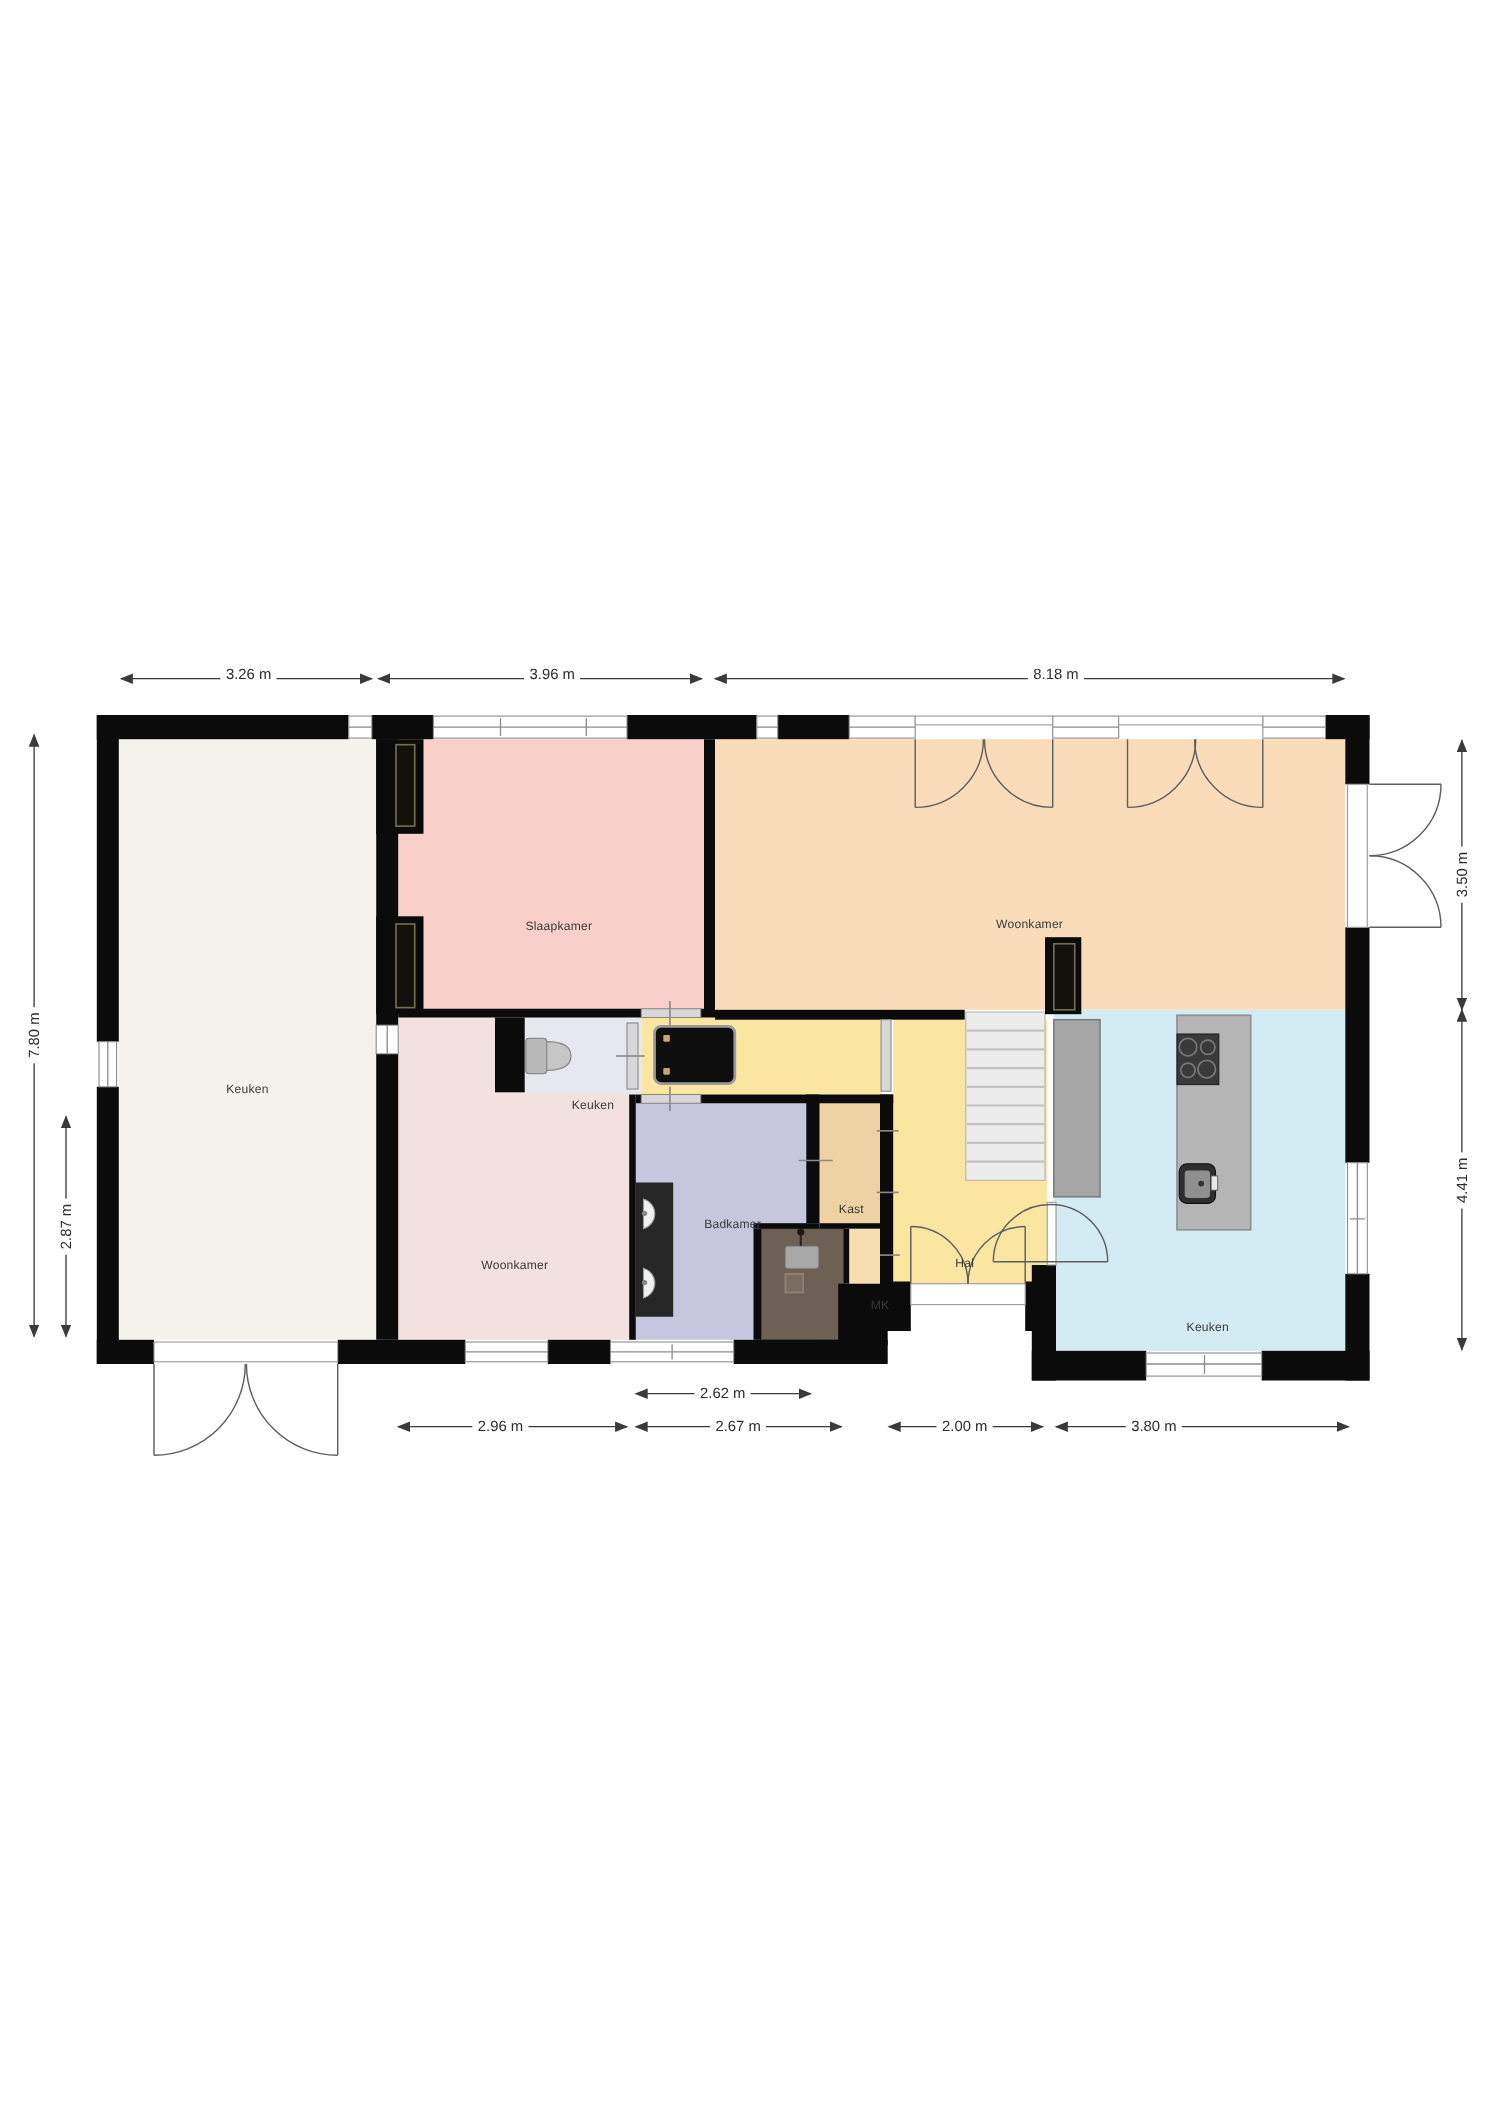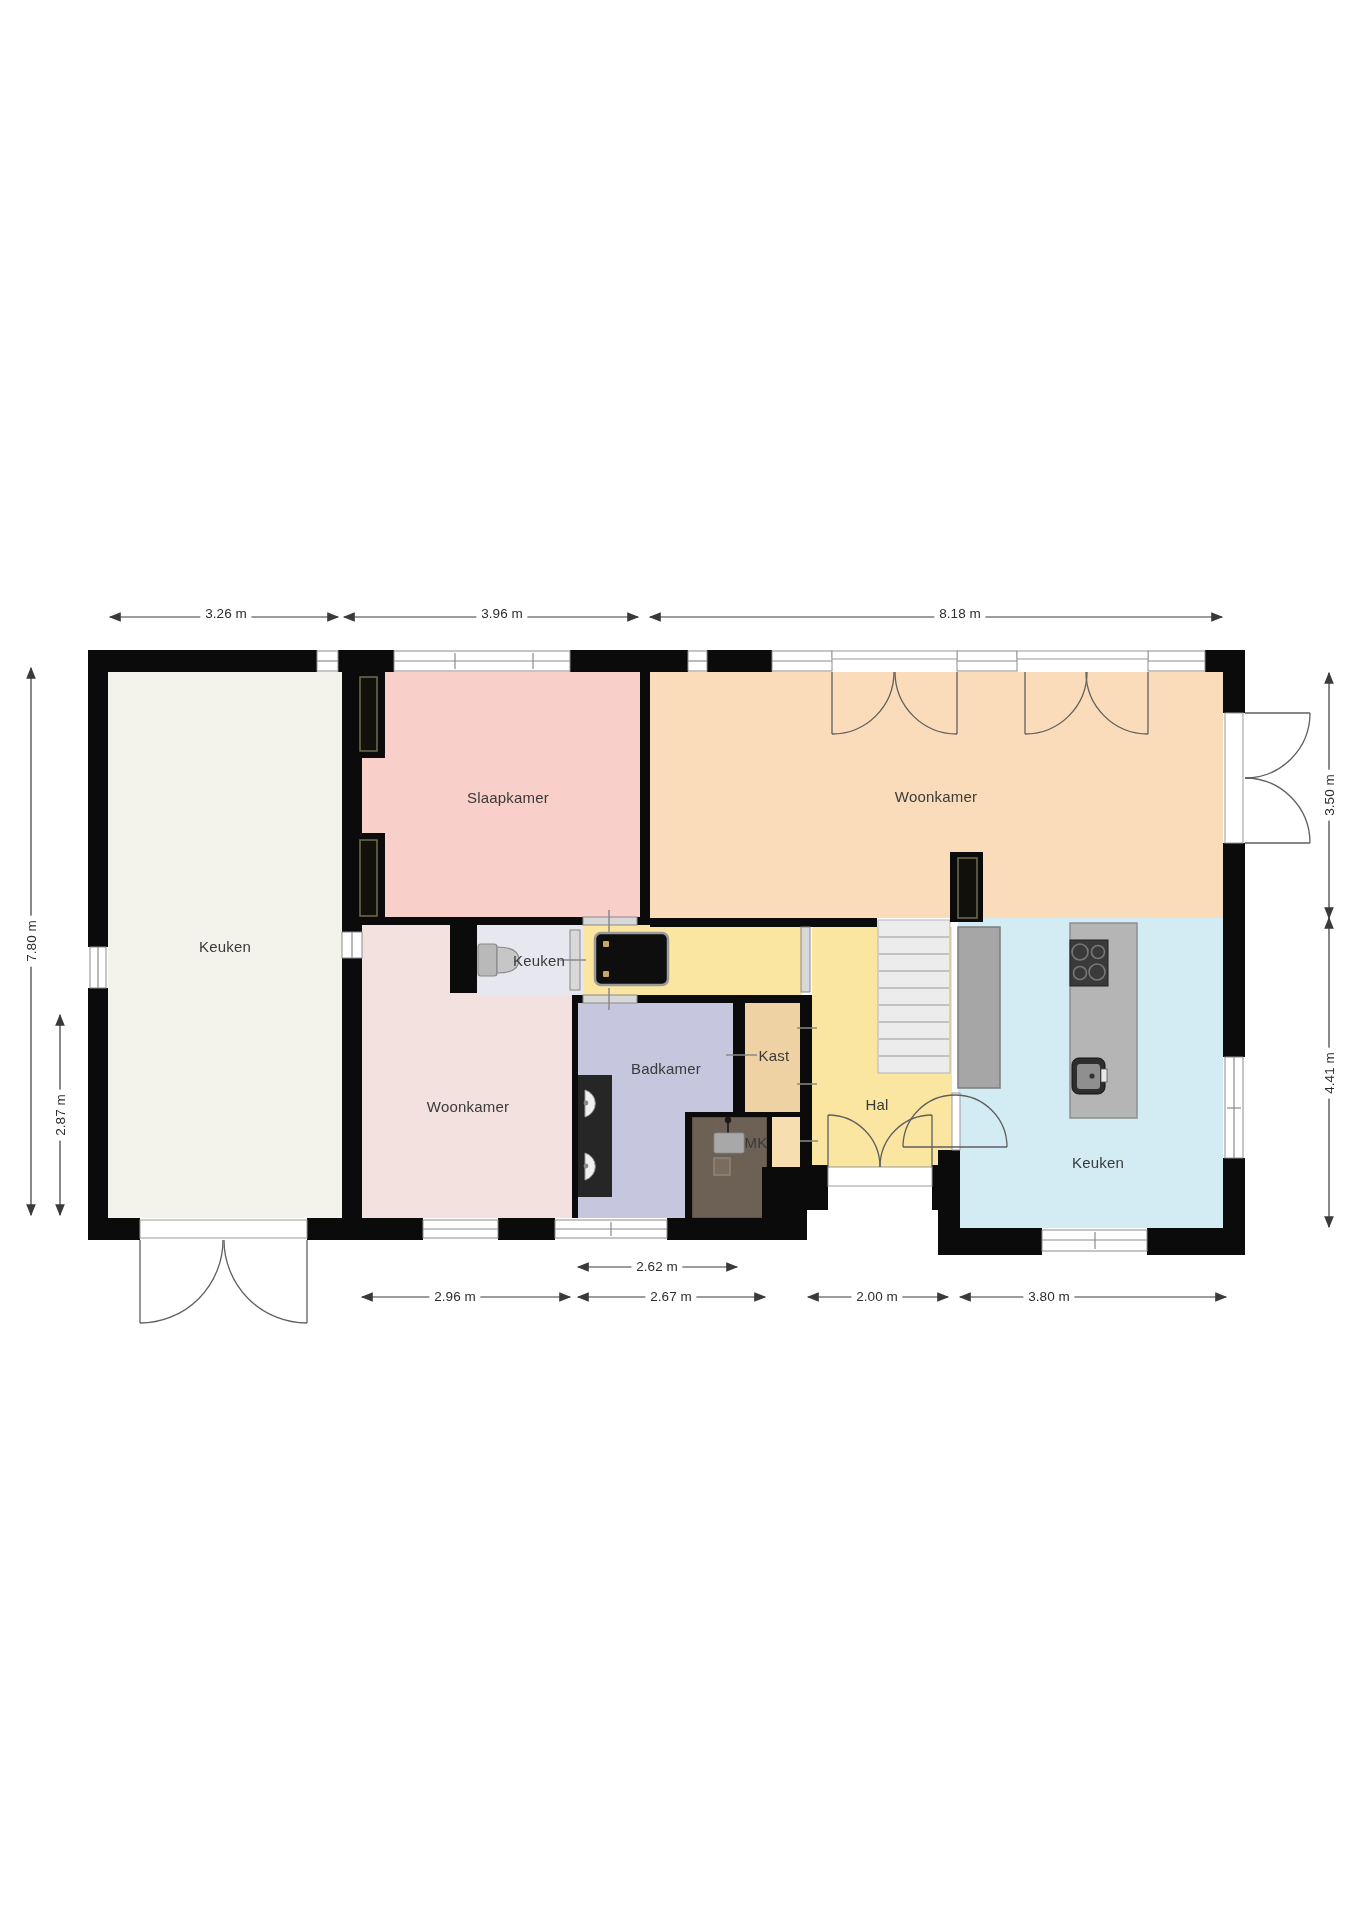--- a/index.html
+++ b/index.html
@@ -1,21 +1,21 @@
 <!DOCTYPE html>
 <html><head>
 <meta charset="utf-8">
 <style>
   html,body{margin:0;padding:0;background:#ffffff;}
   .page{position:relative;width:1358px;height:1920px;background:#ffffff;overflow:hidden;
         font-family:"Liberation Sans",sans-serif;}
   .plan-svg{position:absolute;left:0;top:0;}
   .labels{position:absolute;left:0;top:0;width:100%;height:100%;pointer-events:none;}
   .room-label{position:absolute;transform:translate(-50%,-50%);
-      font-size:15px;color:#3a3a3a;letter-spacing:.2px;white-space:nowrap;}
+      font-size:11px;color:#3a3a3a;letter-spacing:.2px;white-space:nowrap;margin-top:45px;}
   .dim-label{position:absolute;transform:translate(-50%,-50%);
       font-size:13.5px;color:#2d2d2d;background:#ffffff;padding:0 5px;white-space:nowrap;}
   .dim-label.vert{transform:translate(-50%,-50%) rotate(-90deg);}
 </style>
 </head>
 <body>
 
 <div class="page">
 
 <svg class="plan-svg" width="1358" height="1920" viewBox="0 0 1358 1920">
@@ -299,21 +299,21 @@
 
 <div class="labels">
 
   <div class="room-label" style="left:225px;top:946px;">Keuken</div>
   <div class="room-label" style="left:508px;top:797px;">Slaapkamer</div>
   <div class="room-label" style="left:936px;top:796px;">Woonkamer</div>
   <div class="room-label" style="left:468px;top:1106px;">Woonkamer</div>
   <div class="room-label" style="left:539px;top:960px;">Keuken</div>
   <div class="room-label" style="left:666px;top:1068px;">Badkamer</div>
   <div class="room-label" style="left:774px;top:1055px;">Kast</div>
-  <div class="room-label" style="left:756px;top:1142px;">MK</div>
+  <div class="room-label" style="left:800px;top:1142px;">MK</div>
   <div class="room-label" style="left:877px;top:1104px;">Hal</div>
   <div class="room-label" style="left:1098px;top:1162px;">Keuken</div>
 
   <div class="dim-label" style="left:226px;top:613px;">3.26 m</div>
   <div class="dim-label" style="left:502px;top:613px;">3.96 m</div>
   <div class="dim-label" style="left:938px;top:613px;margin-left:22px;">8.18 m</div>
   <div class="dim-label vert" style="left:31px;top:941px;">7.80 m</div>
   <div class="dim-label vert" style="left:60px;top:1115px;">2.87 m</div>
   <div class="dim-label vert" style="left:1329px;top:795px;">3.50 m</div>
   <div class="dim-label vert" style="left:1329px;top:1073px;">4.41 m</div>

